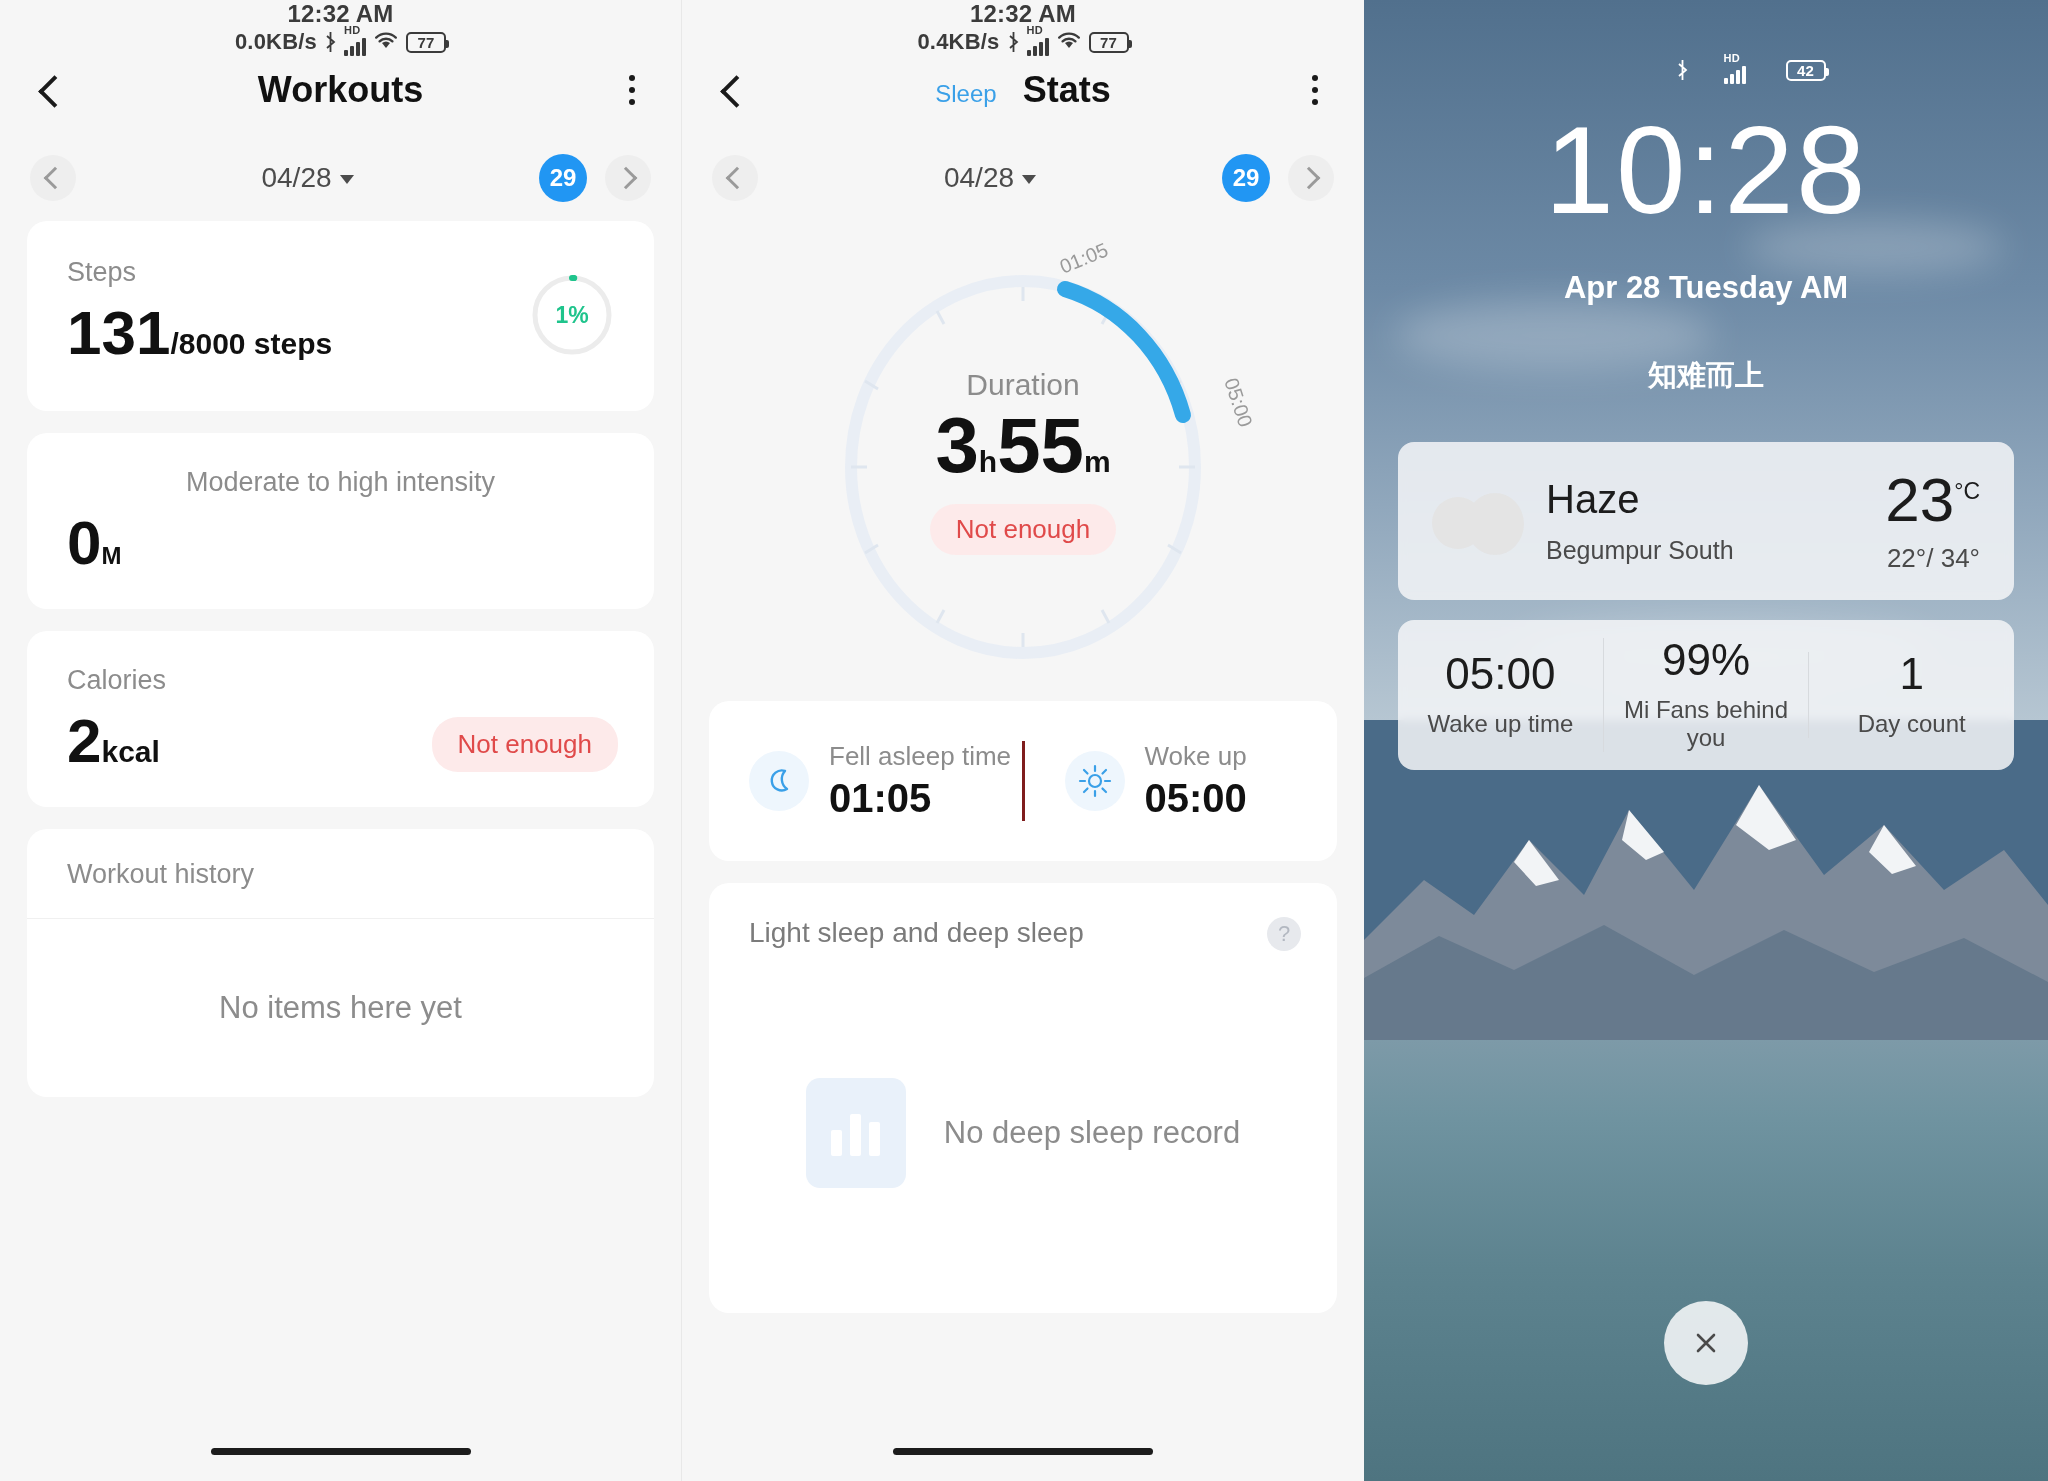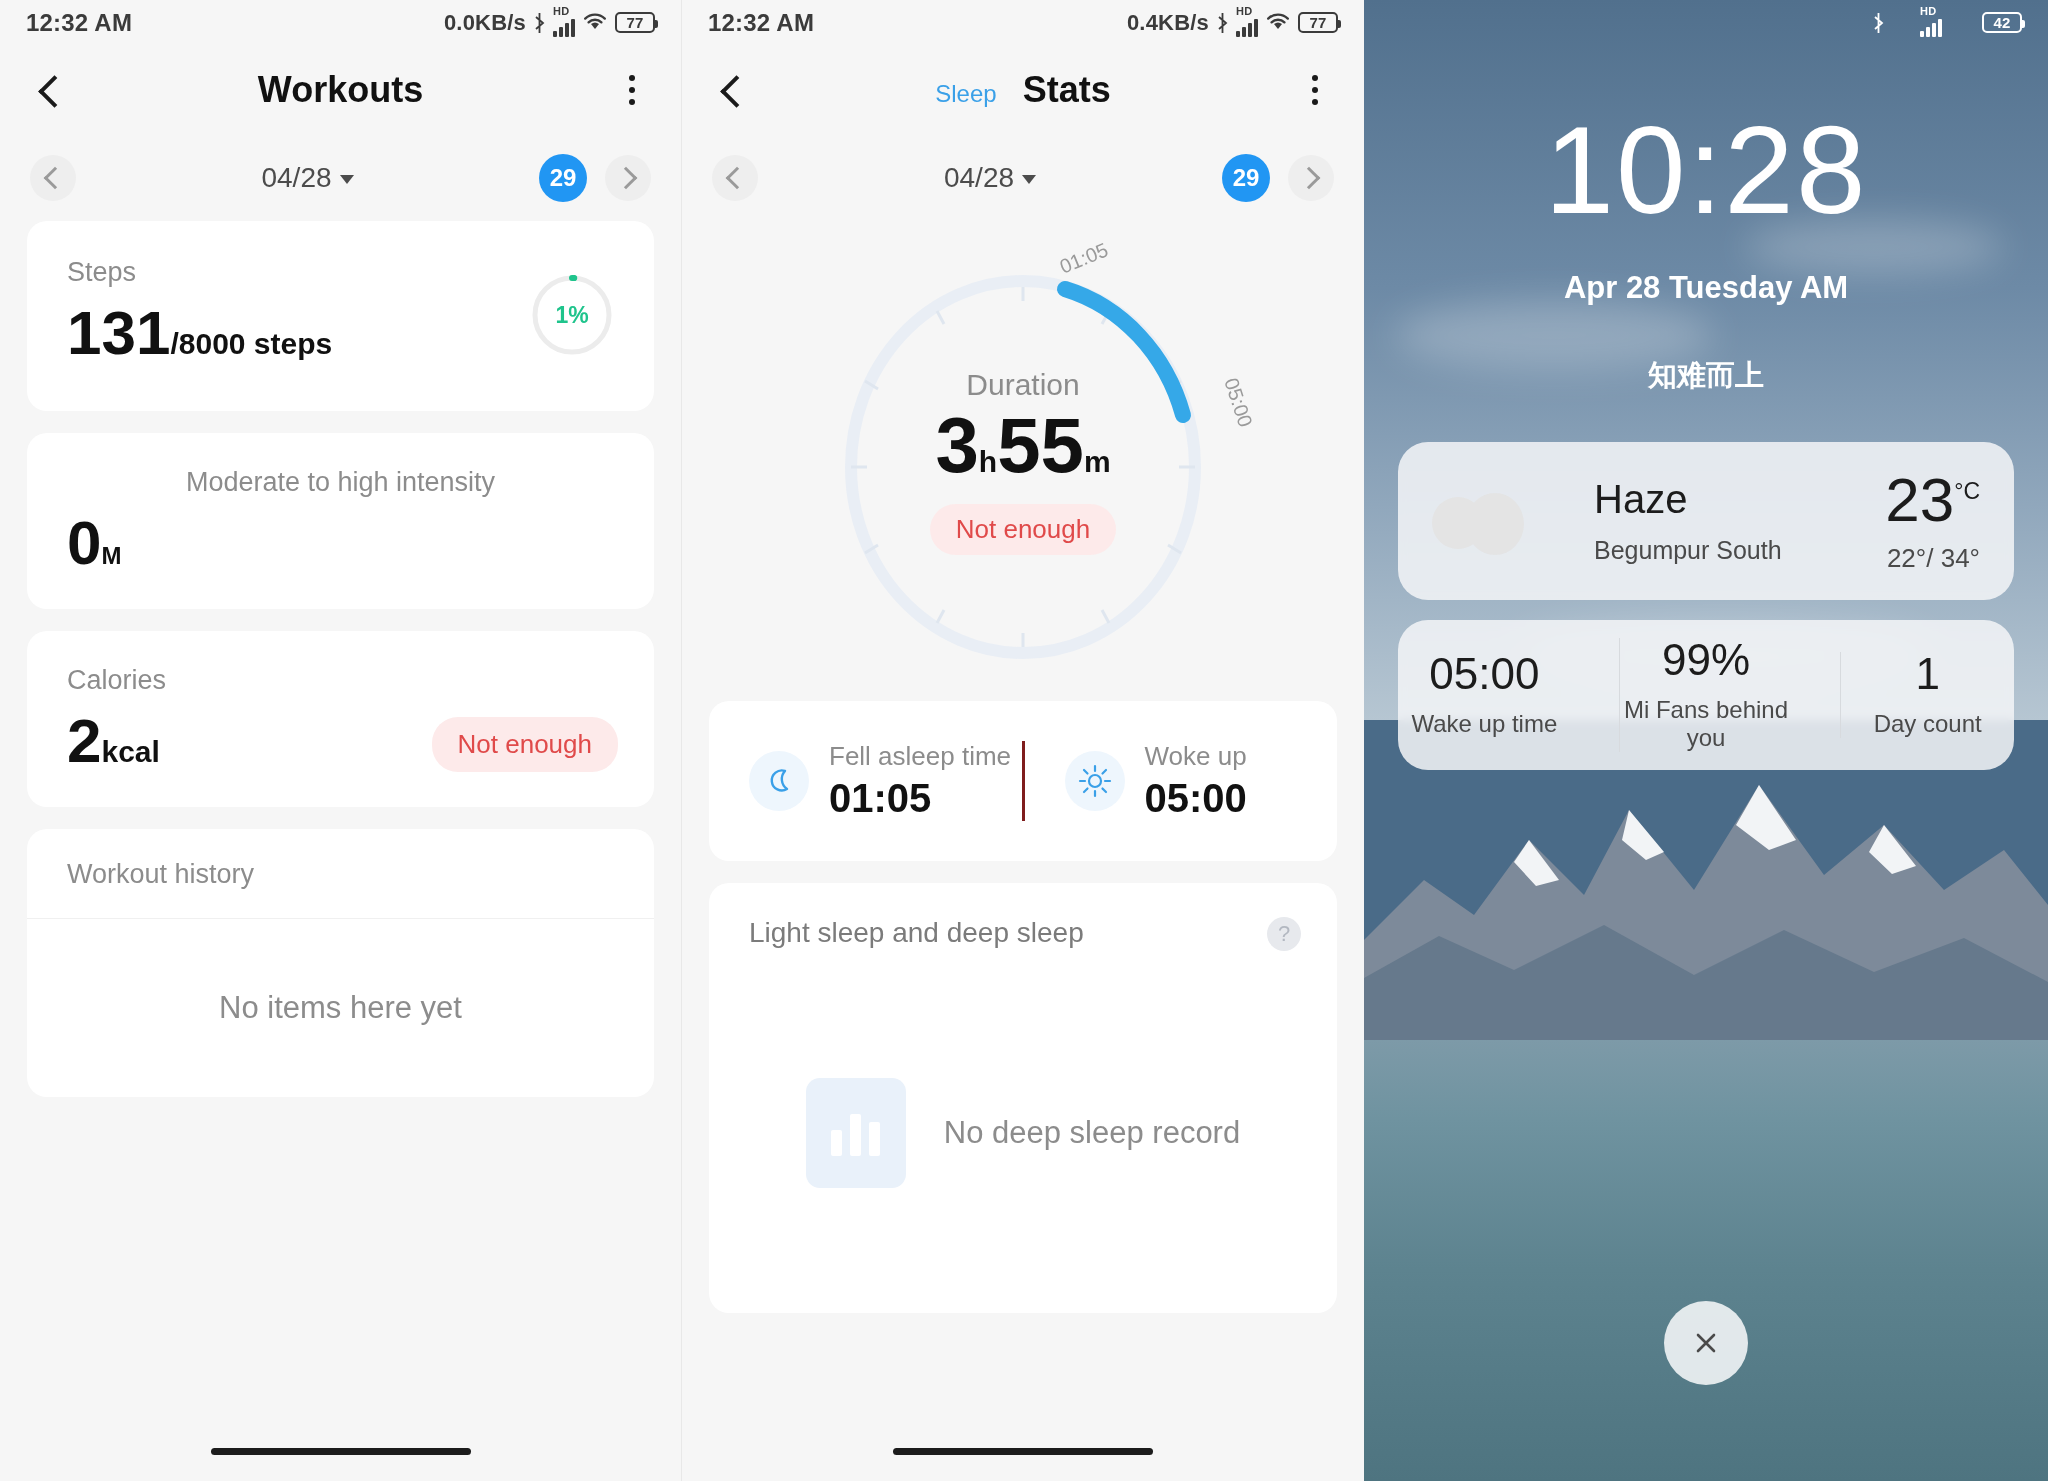--- a/index.html
+++ b/index.html
@@ -14,21 +14,21 @@
   
   .panel { position: relative; height: 1481px; overflow: hidden; }
   .p1 { width: 681px; background: #f6f6f6; }
   .p2 { width: 683px; background: #f6f6f6; border-left: 1px solid #e8e8e8; }
   .p3 { width: 684px; background: #4a6b88; }
 
   
   .statusbar {
     height: 45px; display: flex; align-items: center;
     padding: 0 26px; font-size: 24px; font-weight: bold;
-    color: #3b3b3b; letter-spacing: .2px;
+    color: #3b3b3b; letter-spacing: .2px; flex-direction: column;
   }
   .sb-time { white-space: nowrap; }
   .sb-spacer { flex: 1; }
   .sb-right { display: flex; align-items: center; gap: 7px; }
   .sb-kb { font-size: 22px; font-weight: bold; }
   .ico { display: inline-block; }
 
   .bt { width: 13px; height: 22px; position: relative; }
   .bt svg { display: block; }
   .sig { display: flex; align-items: flex-end; gap: 2px; height: 20px; position: relative; }
@@ -181,21 +181,21 @@
   .mount { position:absolute; left:0; right:0; top: 690px; height: 360px; }
   .water { position:absolute; left:0; right:0; top: 1040px; bottom: 0;
     background: linear-gradient(180deg,#7d9aa8 0%,#6f93a0 18%,#5d838f 52%,#4e7480 100%); }
   .lock-content { position: relative; z-index: 5; }
   .lock-time { text-align:center; margin-top: 62px; font-size: 125px; color:#fff;
     font-weight: 300; letter-spacing: 2px; line-height: 1; }
   .lock-date { text-align:center; margin-top: 38px; font-size: 31px; color:#fff; font-weight: 700; }
   .lock-quote { text-align:center; margin-top: 50px; font-size: 29px; color:#fff; font-weight: bold; }
 
   .lk-card { margin: 0 34px 20px 34px; background: rgba(243,245,247,.86);
-    border-radius: 30px; backdrop-filter: blur(4px); gap: 48px; }
+    border-radius: 16px; backdrop-filter: blur(4px); }
   .wx-card { height: 158px; display:flex; align-items:center; padding: 0 34px; }
   .wx-ico { width: 92px; height: 72px; position: relative; flex: 0 0 auto; }
   .wx-ico .b1, .wx-ico .b2 { position:absolute; border-radius:50%; background:#e4e4e4; }
   .wx-ico .b1 { width: 52px; height: 52px; left: 0; top: 12px; }
   .wx-ico .b2 { width: 58px; height: 62px; left: 34px; top: 8px; }
   .wx-mid { margin-left: 22px; }
   .wx-cond { font-size: 40px; color:#1c1c1c; }
   .wx-loc { font-size: 25px; color:#4a4a4a; margin-top: 14px; }
   .wx-right { margin-left:auto; text-align:right; }
   .wx-temp { font-size: 62px; color:#1c1c1c; line-height: 1; font-weight: 300; }

